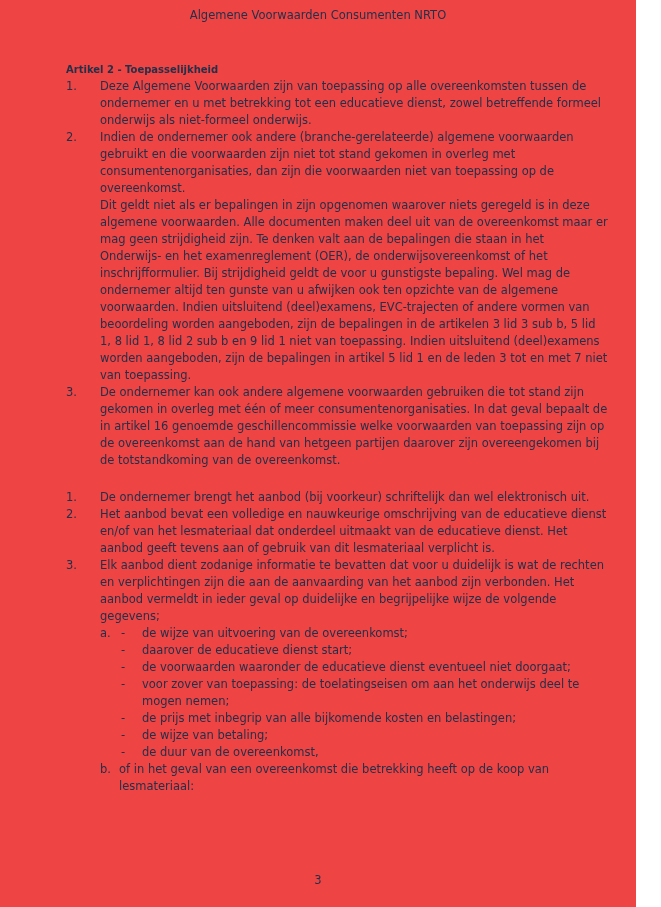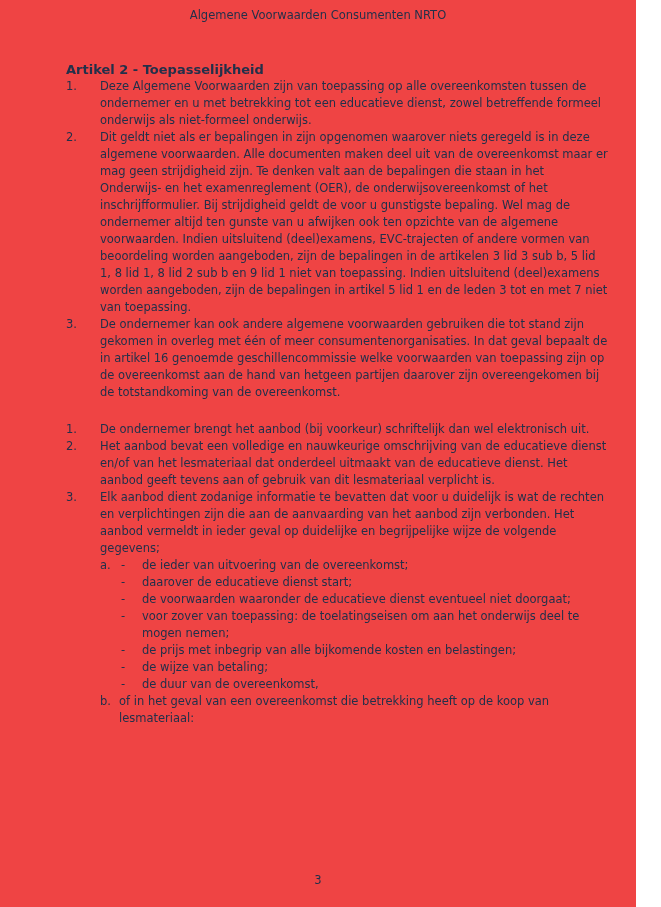--- a/index.html
+++ b/index.html
@@ -22,21 +22,21 @@
     padding-top: 7px;
     text-align: center;
   }
   .content {
     margin-left: 66px;
     width: 543px;
     margin-top: 37px;
   }
   .section-heading {
     font-weight: bold;
-    font-size: 13px;
+    font-size: 10px;
     margin: 0;
     line-height: 17px;
   }
   .section { margin: 0; }
   .section + .section { margin-top: 20px; }
   .item {
     display: flex;
     align-items: flex-start;
   }
   .item-marker {
@@ -80,20 +80,21 @@
       <div class="item">
         <span class="item-marker">1.</span>
         <div class="item-body">
           <p>Deze Algemene Voorwaarden zijn van toepassing op alle overeenkomsten tussen de ondernemer en u met betrekking tot een educatieve dienst, zowel betreffende formeel onderwijs als niet-formeel onderwijs.</p>
         </div>
       </div>
 
       <div class="item">
         <span class="item-marker">2.</span>
         <div class="item-body">
+          <p>Indien de ondernemer ook andere (branche-gerelateerde) algemene voorwaarden gebruikt en die voorwaarden zijn niet tot stand gekomen in overleg met consumentenorganisaties, dan zijn die voorwaarden niet van toepassing op de overeenkomst.</p>
           <p>Dit geldt niet als er bepalingen in zijn opgenomen waarover niets geregeld is in deze algemene voorwaarden. Alle documenten maken deel uit van de overeenkomst maar er mag geen strijdigheid zijn. Te denken valt aan de bepalingen die staan in het Onderwijs- en het examenreglement (OER), de onderwijsovereenkomst of het inschrijfformulier. Bij strijdigheid geldt de voor u gunstigste bepaling. Wel mag de ondernemer altijd ten gunste van u afwijken ook ten opzichte van de algemene voorwaarden. Indien uitsluitend (deel)examens, EVC-trajecten of andere vormen van beoordeling worden aangeboden, zijn de bepalingen in de artikelen 3 lid 3 sub b, 5 lid 1, 8 lid 1, 8 lid 2 sub b en 9 lid 1 niet van toepassing. Indien uitsluitend (deel)examens worden aangeboden, zijn de bepalingen in artikel 5 lid 1 en de leden 3 tot en met 7 niet van toepassing.</p>
         </div>
       </div>
 
       <div class="item">
         <span class="item-marker">3.</span>
         <div class="item-body">
           <p>De ondernemer kan ook andere algemene voorwaarden gebruiken die tot stand zijn gekomen in overleg met één of meer consumentenorganisaties. In dat geval bepaalt de in artikel 16 genoemde geschillencommissie welke voorwaarden van toepassing zijn op de overeenkomst aan de hand van hetgeen partijen daarover zijn overeengekomen bij de totstandkoming van de overeenkomst.</p>
         </div>
       </div>
@@ -120,21 +121,21 @@
         <div class="item-body">
           <p>Elk aanbod dient zodanige informatie te bevatten dat voor u duidelijk is wat de rechten en verplichtingen zijn die aan de aanvaarding van het aanbod zijn verbonden. Het aanbod vermeldt in ieder geval op duidelijke en begrijpelijke wijze de volgende gegevens;</p>
 
           <div class="item">
             <span class="sub-marker">a.</span>
             <div class="item-body">
 
               <div class="item bullet-row">
                 <span class="bullet-marker">-</span>
                 <div class="item-body">
-                    <p>de ieder van uitvoering van de overeenkomst;</p>
+                    <p>de wijze van uitvoering van de overeenkomst;</p>
                   </div>
               </div>
               <div class="item bullet-row">
                 <span class="bullet-marker">-</span>
                 <div class="item-body">
                     <p>daarover de educatieve dienst start;</p>
                   </div>
               </div>
               <div class="item bullet-row">
                 <span class="bullet-marker">-</span>

